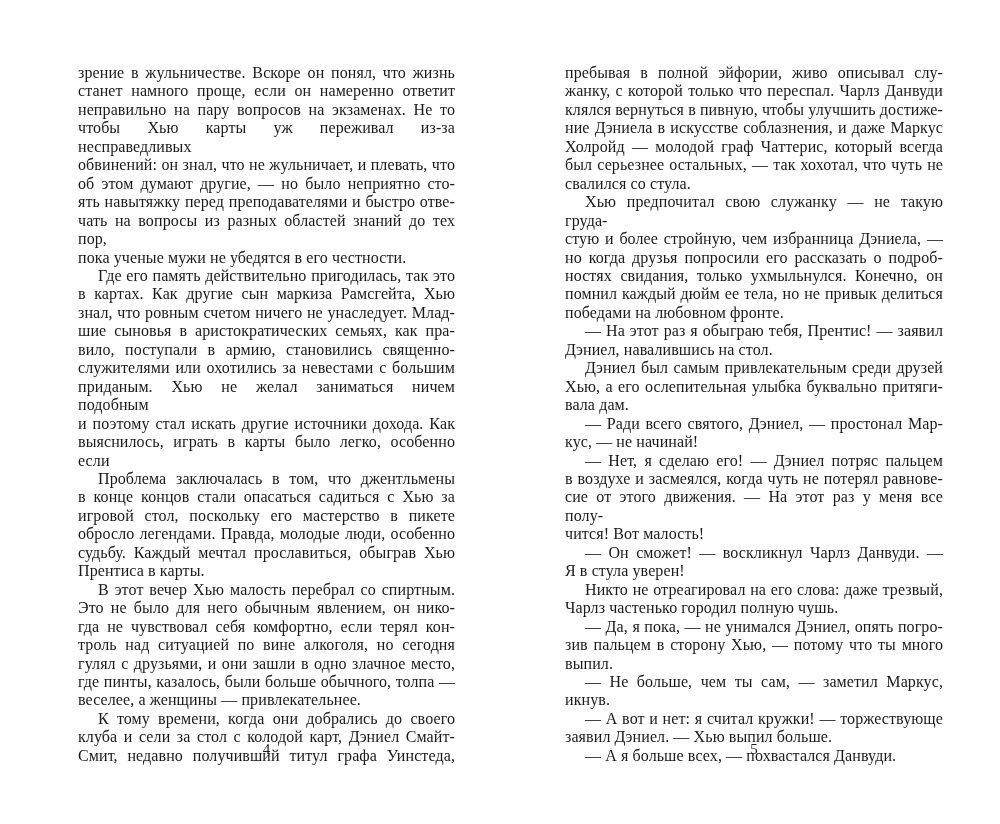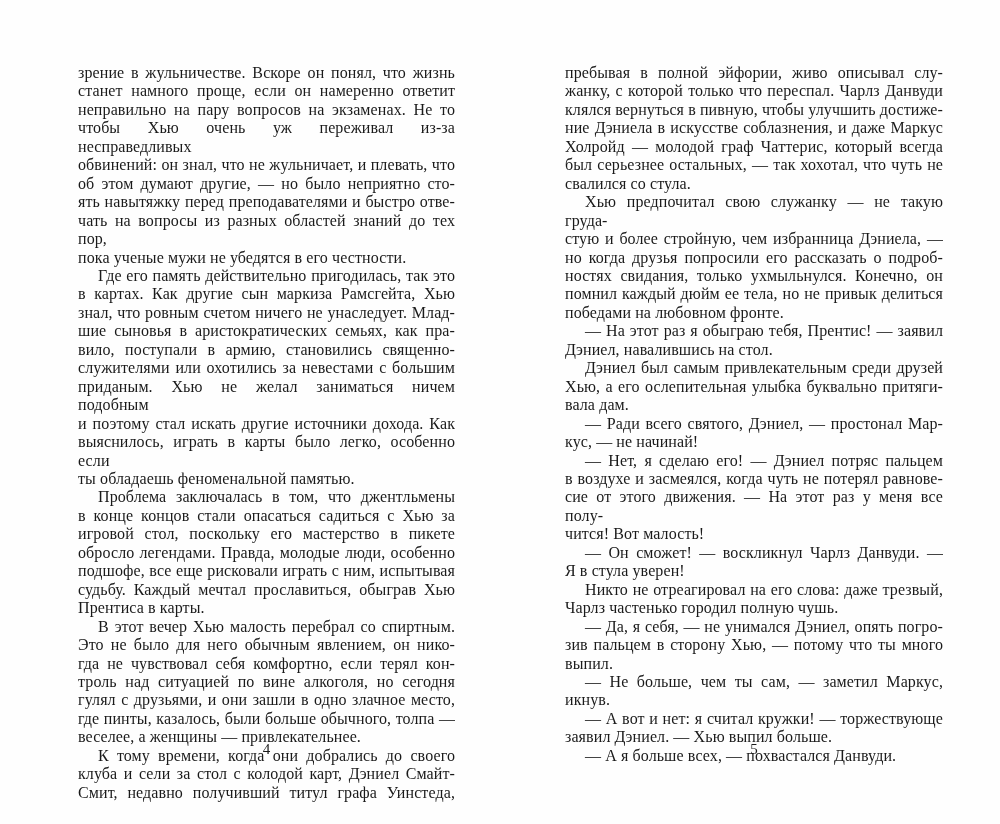--- a/index.html
+++ b/index.html
@@ -48,45 +48,43 @@
 </style>
 </head>
 <body>
 
 <div class="spread">
   <div class="text-col left">
       <div class="para">
         <div class="line">зрение в жульничестве. Вскоре он понял, что жизнь</div>
         <div class="line">станет намного проще, если он намеренно ответит</div>
         <div class="line">неправильно на пару вопросов на экзаменах. Не то</div>
-        <div class="line">чтобы Хью очень уж переживал из-за несправедливых</div>
+        <div class="line">чтобы Хью карты уж переживал из-за несправедливых</div>
         <div class="line">обвинений: он знал, что не жульничает, и плевать, что</div>
         <div class="line">об этом думают другие, — но было неприятно сто-</div>
         <div class="line">ять навытяжку перед преподавателями и быстро отве-</div>
         <div class="line">чать на вопросы из разных областей знаний до тех пор,</div>
         <div class="line end">пока ученые мужи не убедятся в его честности.</div>
       </div>
       <div class="para">
         <div class="line indent">Где его память действительно пригодилась, так это</div>
         <div class="line">в картах. Как другие сын маркиза Рамсгейта, Хью</div>
         <div class="line">знал, что ровным счетом ничего не унаследует. Млад-</div>
         <div class="line">шие сыновья в аристократических семьях, как пра-</div>
         <div class="line">вило, поступали в армию, становились священно-</div>
         <div class="line">служителями или охотились за невестами с большим</div>
         <div class="line">приданым. Хью не желал заниматься ничем подобным</div>
         <div class="line">и поэтому стал искать другие источники дохода. Как</div>
         <div class="line">выяснилось, играть в карты было легко, особенно если</div>
-        <div class="line end">ты обладаешь феноменальной памятью.</div>
       </div>
       <div class="para">
         <div class="line indent">Проблема заключалась в том, что джентльмены</div>
         <div class="line">в конце концов стали опасаться садиться с Хью за</div>
         <div class="line">игровой стол, поскольку его мастерство в пикете</div>
         <div class="line">обросло легендами. Правда, молодые люди, особенно</div>
-        <div class="line">подшофе, все еще рисковали играть с ним, испытывая</div>
         <div class="line">судьбу. Каждый мечтал прославиться, обыграв Хью</div>
         <div class="line end">Прентиса в карты.</div>
       </div>
       <div class="para">
         <div class="line indent">В этот вечер Хью малость перебрал со спиртным.</div>
         <div class="line">Это не было для него обычным явлением, он нико-</div>
         <div class="line">гда не чувствовал себя комфортно, если терял кон-</div>
         <div class="line">троль над ситуацией по вине алкоголя, но сегодня</div>
         <div class="line">гулял с друзьями, и они зашли в одно злачное место,</div>
         <div class="line">где пинты, казалось, были больше обычного, толпа —</div>
@@ -137,21 +135,21 @@
       </div>
       <div class="para">
         <div class="line indent">— Он сможет! — воскликнул Чарлз Данвуди. —</div>
         <div class="line end">Я в стула уверен!</div>
       </div>
       <div class="para">
         <div class="line indent">Никто не отреагировал на его слова: даже трезвый,</div>
         <div class="line end">Чарлз частенько городил полную чушь.</div>
       </div>
       <div class="para">
-        <div class="line indent">— Да, я себя, — не унимался Дэниел, опять погро-</div>
+        <div class="line indent">— Да, я пока, — не унимался Дэниел, опять погро-</div>
         <div class="line">зив пальцем в сторону Хью, — потому что ты много</div>
         <div class="line end">выпил.</div>
       </div>
       <div class="para">
         <div class="line indent">— Не больше, чем ты сам, — заметил Маркус,</div>
         <div class="line end">икнув.</div>
       </div>
       <div class="para">
         <div class="line indent">— А вот и нет: я считал кружки! — торжествующе</div>
         <div class="line end">заявил Дэниел. — Хью выпил больше.</div>

